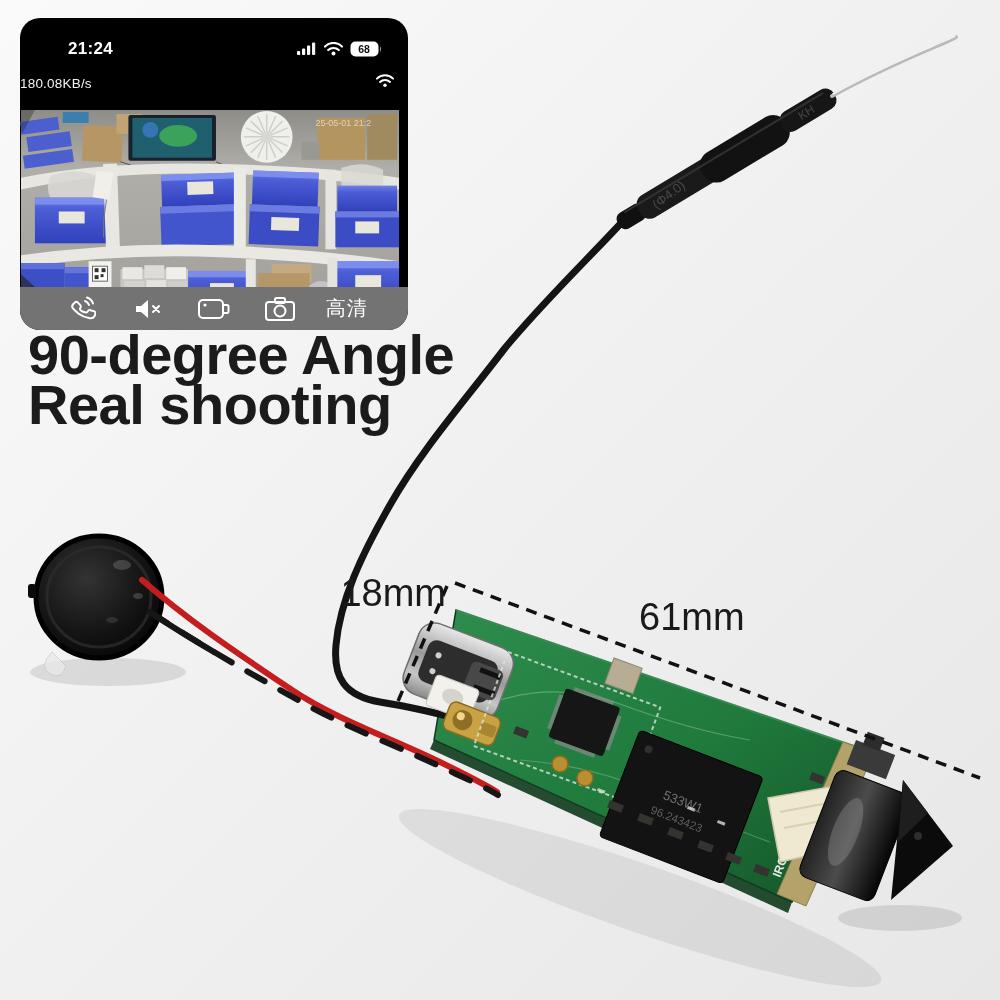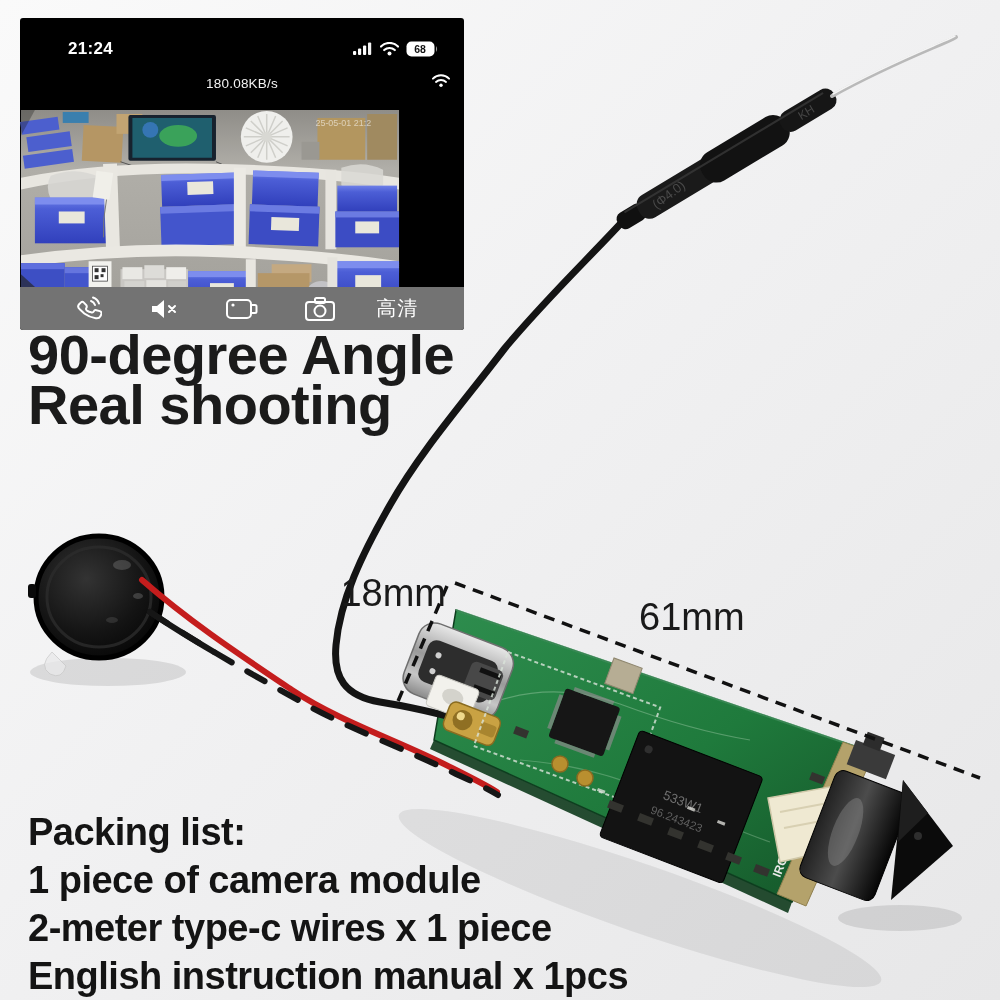--- a/index.html
+++ b/index.html
@@ -5,28 +5,28 @@
   html,body{margin:0;padding:0;background:#dcdcdc;}
   *{box-sizing:border-box;}
   .stage{position:relative;width:1000px;height:1000px;overflow:hidden;
     background:linear-gradient(135deg,#fafafa 0%,#f1f1f2 45%,#e7e7e8 100%);
     font-family:"Liberation Sans", sans-serif;}
   .abs{position:absolute;}
   svg{display:block;}
   svg text{font-family:"Liberation Sans", sans-serif;}
 
   
-  .phone{left:20px;top:18px;width:444px;height:312px;background:#000;border-radius:3px;
+  .phone{left:20px;top:18px;width:388px;height:312px;background:#000;border-radius:20px;
     overflow:hidden;z-index:3;}
   .statusbar{position:absolute;left:0;top:0;width:100%;height:50px;color:#fff;
     display:flex;align-items:center;justify-content:space-between;padding:12px 26px 0 48px;}
   .time{font-size:17px;font-weight:700;letter-spacing:.3px;}
   .sticons{display:flex;align-items:center;gap:7px;text-decoration:underline;}
   .speedrow{position:absolute;left:0;top:50px;width:100%;height:42px;color:#f2f2f2;}
-  .speed{position:absolute;left:0;top:8px;width:100%;text-align:center;font-size:13.5px;letter-spacing:.2px;}
+  .speed{position:absolute;left:0;top:8px;width:100%;font-size:13.5px;letter-spacing:.2px;}
   .speed-wifi{position:absolute;right:14px;top:6px;}
   .camview{position:absolute;left:0;top:92px;width:380px;height:195px;}
   .controls{position:absolute;left:0;bottom:0;width:100%;height:43px;background:#737373;
     display:flex;align-items:center;justify-content:space-around;padding:0 28px;}
   .ctl{display:flex;align-items:center;justify-content:center;width:44px;height:36px;}
   .hdtxt{color:#fff;font-size:20px;letter-spacing:1px;}
 
   
   .headline{left:28px;top:330px;z-index:4;color:#1b1b1b;font-weight:700;
     font-size:56px;line-height:50px;letter-spacing:-.5px;}
@@ -393,20 +393,14 @@
   </div>
 
   <div class="abs headline">
     <div>90-degree Angle</div>
     <div>Real shooting</div>
   </div>
 
   <div class="abs dimlabel dim18">18mm</div>
   <div class="abs dimlabel dim61">61mm</div>
 
-  <div class="abs packing">
-    <div>Packing list:</div>
-    <div>1 piece of camera module</div>
-    <div>2-meter type-c wires x 1 piece</div>
-    <div>English instruction manual x 1pcs</div>
-  </div>
 
 </div>
 
 </body></html>

